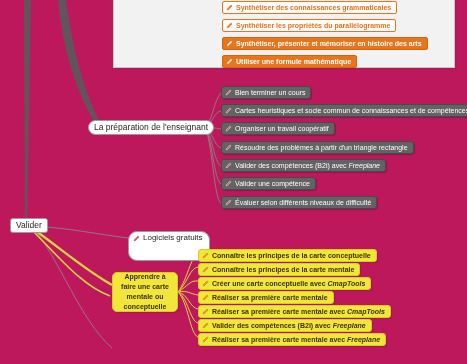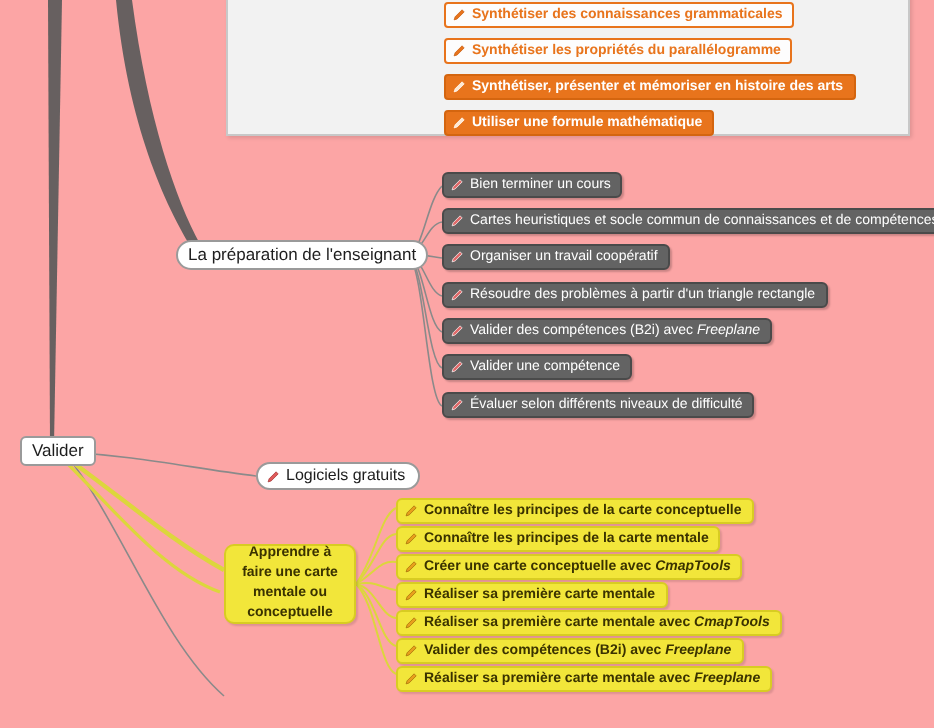--- a/index.html
+++ b/index.html
@@ -4,21 +4,21 @@
 <style>
   html, body {
     margin: 0;
     padding: 0;
     background: #ffffff;
   }
   #canvas {
     position: relative;
     width: 467px;
     height: 364px;
-    background: #fca5a5;
+    background: #be185d;
     font-family: "Liberation Sans", sans-serif;
     overflow: hidden;
   }
   #edges {
     position: absolute;
     left: 0;
     top: 0;
     width: 467px;
     height: 364px;
     pointer-events: none;
@@ -97,21 +97,21 @@
     padding: 4px 5px;
     align-items: center;
     justify-content: center;
   }
   .node.white-pencil {
     background: #ffffff;
     border: 1px solid #9a9a9a;
     border-radius: 9px;
     color: #1d1d1d;
     font-size: 8px;
-    padding: 2px 6px 2px 4px;
+    padding: 2px 6px 18px 4px;
     align-items: center;
   }
 
   .pencil {
     flex: 0 0 auto;
     width: 7px;
     height: 7px;
     display: inline-block;
     position: relative;
   }

